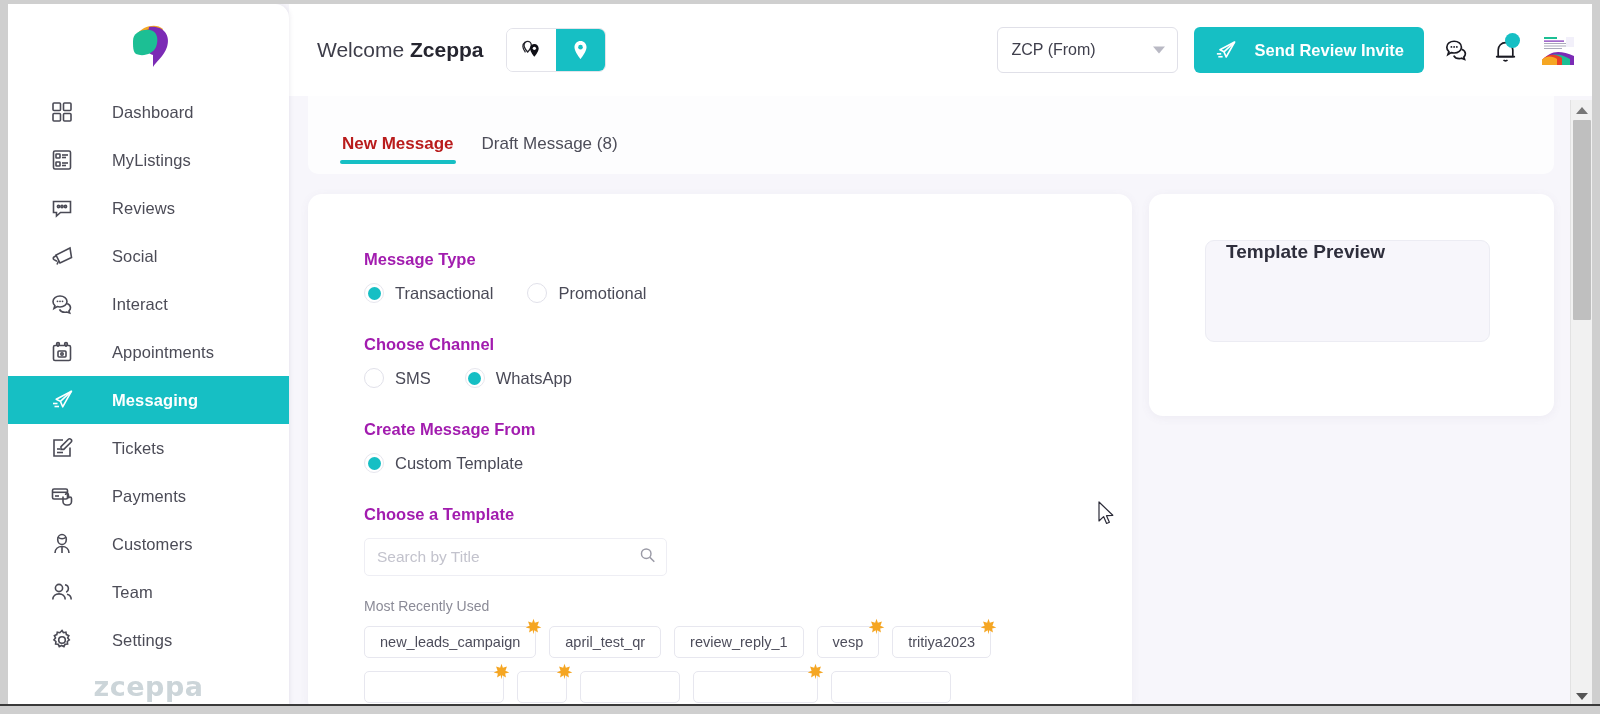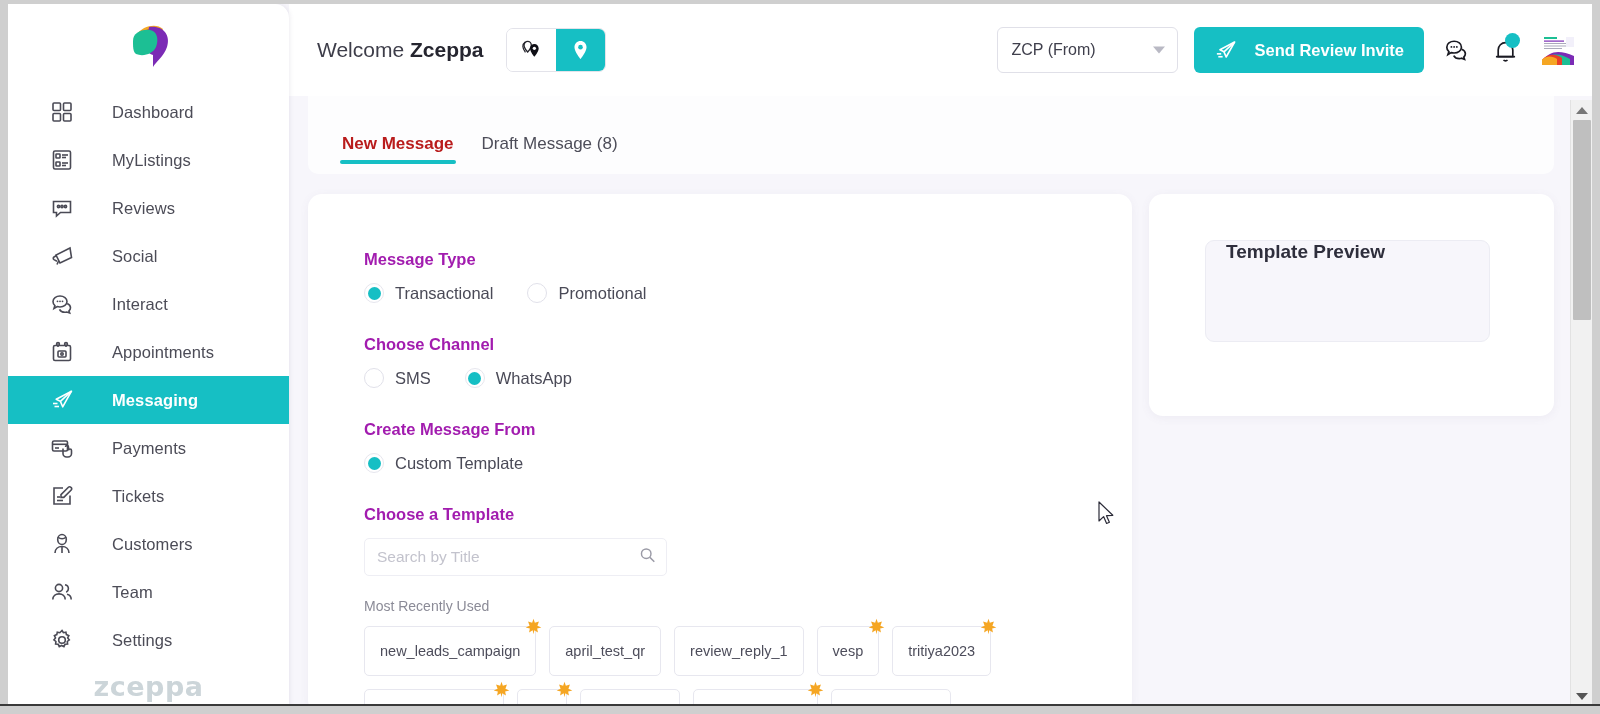--- a/index.html
+++ b/index.html
@@ -288,21 +288,21 @@
     font-size: 14px; color: #8b8b97;
     margin-top: 26px; margin-bottom: 12px;
     padding-left: 0px;
   }
   .chips {
     display: flex; flex-wrap: wrap; gap: 13px;
     width: 760px;
   }
   .chip {
     position: relative;
-    height: 50px;
+    height: 32px;
     border: 1px solid #e7e7ef;
     border-radius: 5px;
     background: #fff;
     display: flex; align-items: center; justify-content: center;
     padding: 0 15px;
     font-size: 14.5px;
     color: #4d4d5b;
     cursor: pointer;
     white-space: nowrap;
   }
@@ -474,39 +474,39 @@
             <line x1="3" y1="15.5" x2="7.5" y2="15.5"></line>
                 <line x1="4.5" y1="18.5" x2="9" y2="18.5"></line>
           </svg>
         </span>
         <span class="nav-label">Messaging</span>
       </div>
 
       <div class="nav-item">
         <span class="nav-ico">
           <svg viewBox="0 0 24 24" fill="none" stroke="#4a4a55" stroke-width="1.6">
+            <path d="M20 11.5v8.5H4V4h9"></path>
+            <path d="M20.8 3.2 c-.7-.7-1.7-.7-2.4 0 L11 10.6 v2.8 h2.8 l7.4-7.4 c.7-.7.7-1.7 0-2.4z"></path>
+            <line x1="7" y1="13" x2="10" y2="13"></line>
+                <line x1="7" y1="16.5" x2="13" y2="16.5"></line>
+          </svg>
+        </span>
+        <span class="nav-label">Tickets</span>
+      </div>
+
+      <div class="nav-item">
+        <span class="nav-ico">
+          <svg viewBox="0 0 24 24" fill="none" stroke="#4a4a55" stroke-width="1.6">
             <rect x="2.5" y="5" width="15" height="10" rx="1.5"></rect>
             <line x1="2.5" y1="8.3" x2="17.5" y2="8.3"></line>
             <line x1="5" y1="12" x2="9" y2="12"></line>
             <path d="M13 12.5 v5 c0 2 1.6 3.5 3.5 3.5 h1.5 c1.9 0 3.5-1.5 3.5-3.5 v-3 c0-.8-.7-1.5-1.5-1.5 s-1.5.7-1.5 1.5 v-3.5 c0-.8-.7-1.5-1.5-1.5 s-1.5.7-1.5 1.5"></path>
           </svg>
         </span>
         <span class="nav-label">Payments</span>
-      </div>
-
-      <div class="nav-item">
-        <span class="nav-ico">
-          <svg viewBox="0 0 24 24" fill="none" stroke="#4a4a55" stroke-width="1.6">
-            <path d="M20 11.5v8.5H4V4h9"></path>
-            <path d="M20.8 3.2 c-.7-.7-1.7-.7-2.4 0 L11 10.6 v2.8 h2.8 l7.4-7.4 c.7-.7.7-1.7 0-2.4z"></path>
-            <line x1="7" y1="13" x2="10" y2="13"></line>
-                <line x1="7" y1="16.5" x2="13" y2="16.5"></line>
-          </svg>
-        </span>
-        <span class="nav-label">Tickets</span>
       </div>
 
       <div class="nav-item">
         <span class="nav-ico">
           <svg viewBox="0 0 24 24" fill="none" stroke="#4a4a55" stroke-width="1.6">
             <ellipse cx="12" cy="7.5" rx="4.3" ry="5"></ellipse>
             <path d="M7.8 5 c2.5 2 6 2 8.4 0"></path>
             <path d="M5 21 c0-4 3-6.5 7-6.5 s7 2.5 7 6.5"></path>
             <line x1="12" y1="14.5" x2="12" y2="21"></line>
           </svg>

